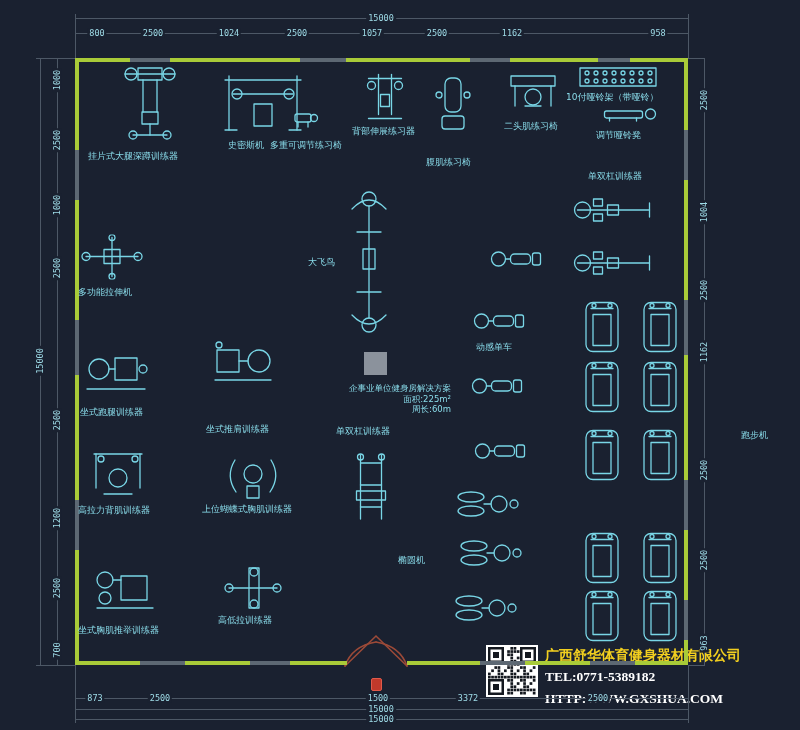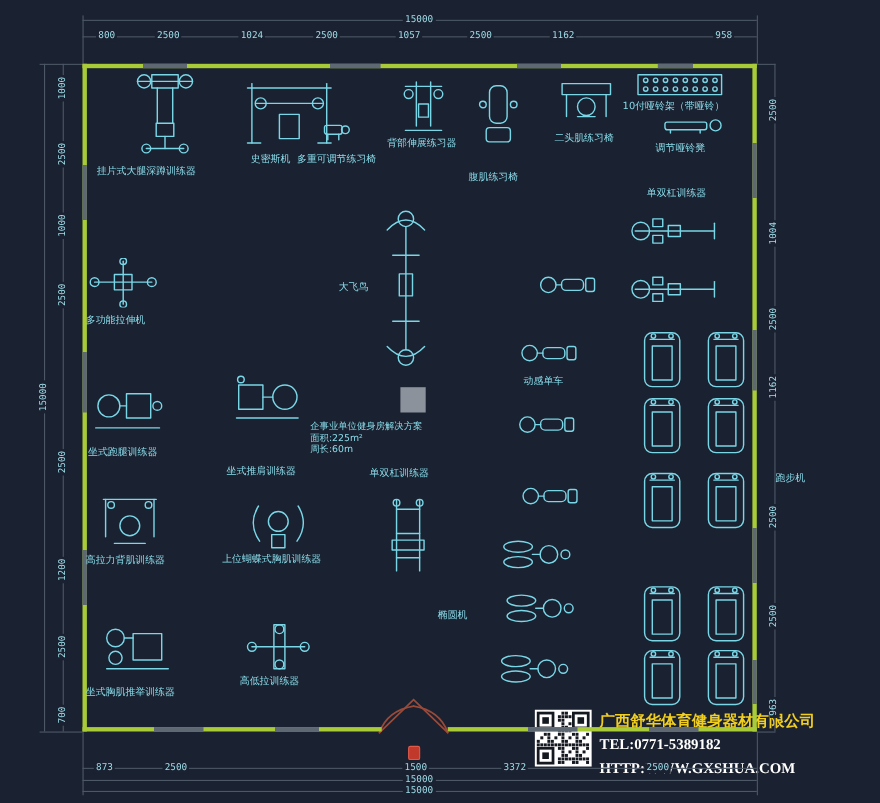--- a/index.html
+++ b/index.html
@@ -11,21 +11,21 @@
   .wallseg{position:absolute;background:var(--wall,#a9cb38)}
   .notch{position:absolute;background:var(--wall_dark,#5d6873)}
   .dim{position:absolute;transform:translate(-50%,-50%);color:var(--dim_text,#9fdce8);
        font-size:8.5px;font-family:"DejaVu Sans Mono","Liberation Mono",monospace;
        background:var(--background,#1a2130);padding:0 2px;white-space:nowrap;line-height:1}
   .dim.rot{transform:translate(-50%,-50%) rotate(-90deg)}
   .elabel{position:absolute;color:var(--label,#8adcea);font-size:9px;line-height:1;white-space:nowrap}
   .equip{position:absolute;transform:translate(-50%,-50%);color:var(--equipment,#79d6e6)}
   .equip svg{display:block}
   .center-square{position:absolute;left:364px;top:352px;width:23px;height:23px;background:var(--square,#8b929c)}
-  .center-text{position:absolute;left:282px;top:383px;width:152px;text-align:left;
+  .center-text{position:absolute;left:299px;top:383px;width:152px;text-align:right;
                color:var(--label,#8adcea);font-size:8.5px;line-height:10.5px}
   .door-svg{position:absolute;left:342px;top:630px}
   .door-tag{position:absolute;left:371px;top:678px;width:11px;height:13px;
             background:var(--marker,#c0392b);border:1px solid #e05a4a;border-radius:2px}
   .qr{position:absolute;left:486px;top:645px;width:52px;height:52px}
   .company{position:absolute;left:545px;top:647px;color:var(--company,#f2cf1f);
            font-size:14px;font-weight:bold;white-space:nowrap}
   .contact{position:absolute;color:var(--contact,#ffffff);font-size:13.5px;font-weight:bold;
            white-space:nowrap;font-family:Liberation Serif, serif}
   #tel{left:545px;top:669px}
@@ -460,21 +460,21 @@
           <line x1="33" y1="4" x2="33" y2="68"></line>
           <line x1="12" y1="12" x2="33" y2="12"></line>
           <line x1="12" y1="34" x2="33" y2="34"></line>
           <line x1="12" y1="56" x2="33" y2="56"></line>
           <circle cx="12" cy="6" r="3"></circle>
           <circle cx="33" cy="6" r="3"></circle>
           <rect x="8" y="40" width="29" height="9"></rect>
         </g>
       </svg>
     </div>
-    <div class="elabel" style="left: 693px; top: 431px; padding-left: 12px;">跑步机</div>
+    <div class="elabel" style="left: 729px; top: 431px; padding-left: 12px;">跑步机</div>
     <div class="equip" style="left: 602px; top: 327px; width: 38px; height: 55px;">
       <svg width="38" height="55" viewBox="0 0 38 55">
         <g fill="none" stroke="currentColor" stroke-width="1.3" stroke-linecap="round" stroke-linejoin="round">
           <rect x="3" y="3" width="32" height="49" rx="7"></rect>
           <rect x="10" y="15" width="18" height="31"></rect>
           <line x1="8" y1="9" x2="30" y2="9"></line>
           <circle cx="11" cy="6" r="2"></circle>
           <circle cx="27" cy="6" r="2"></circle>
         </g>
       </svg>

